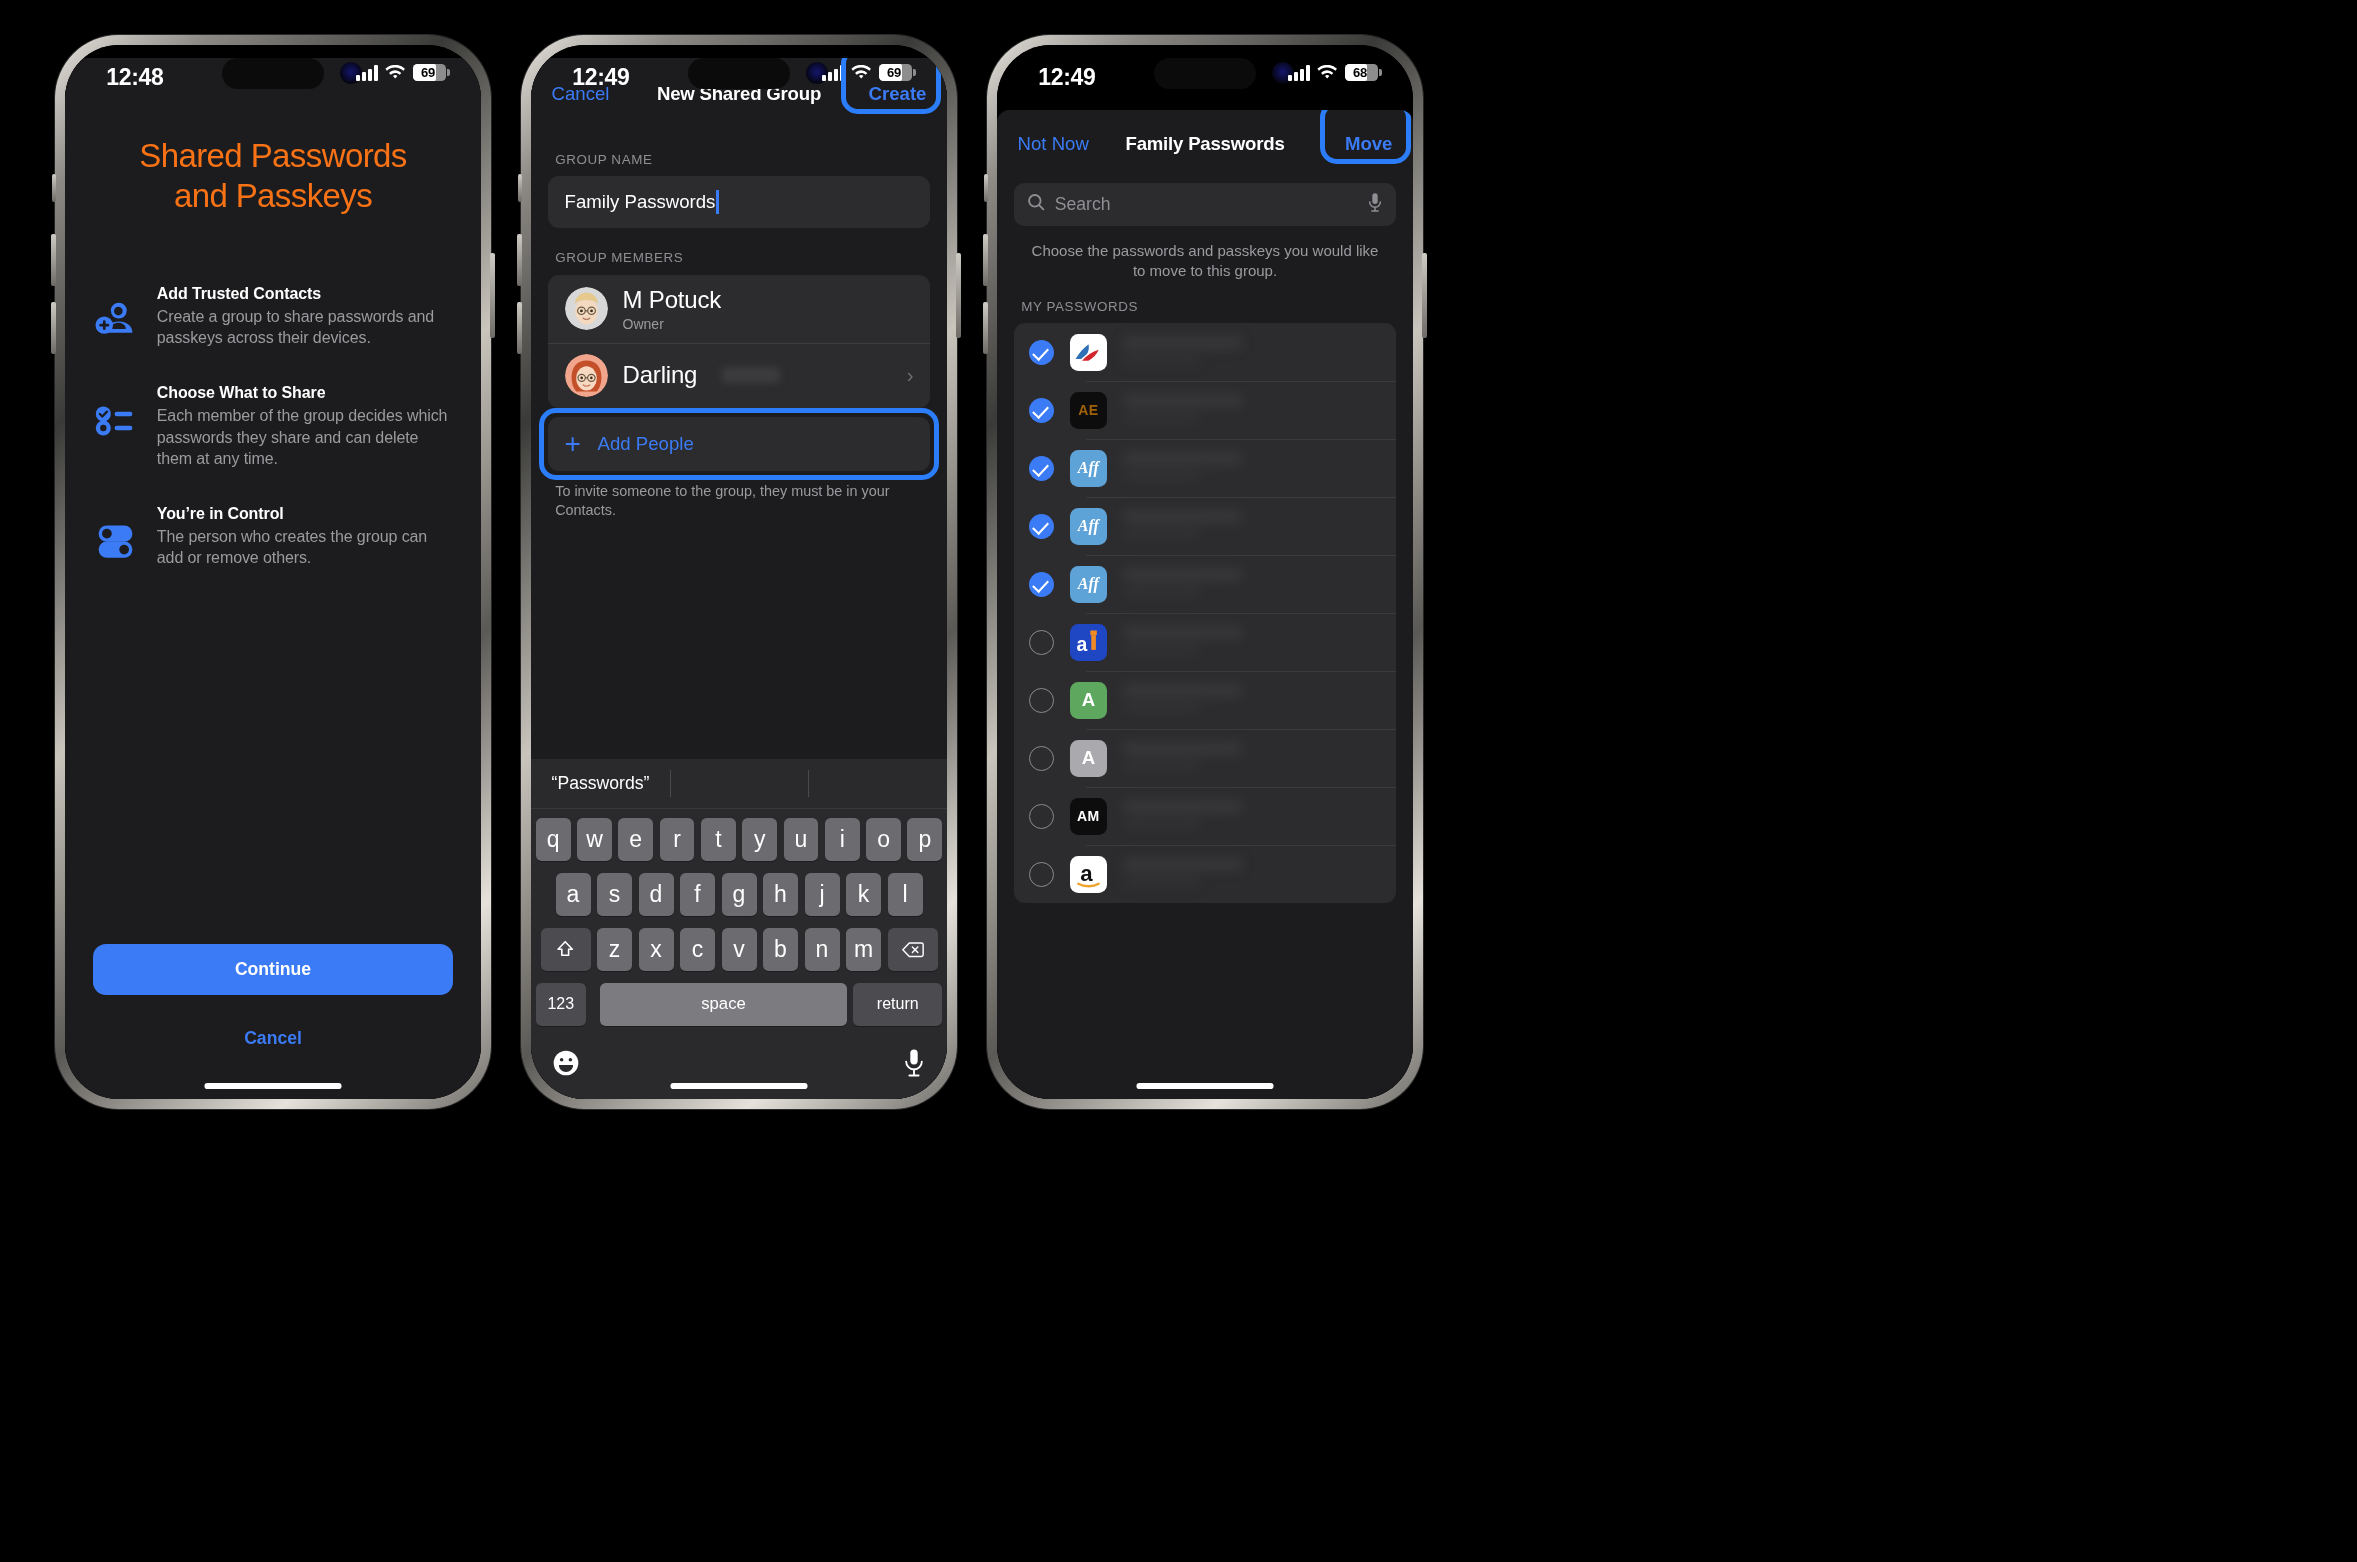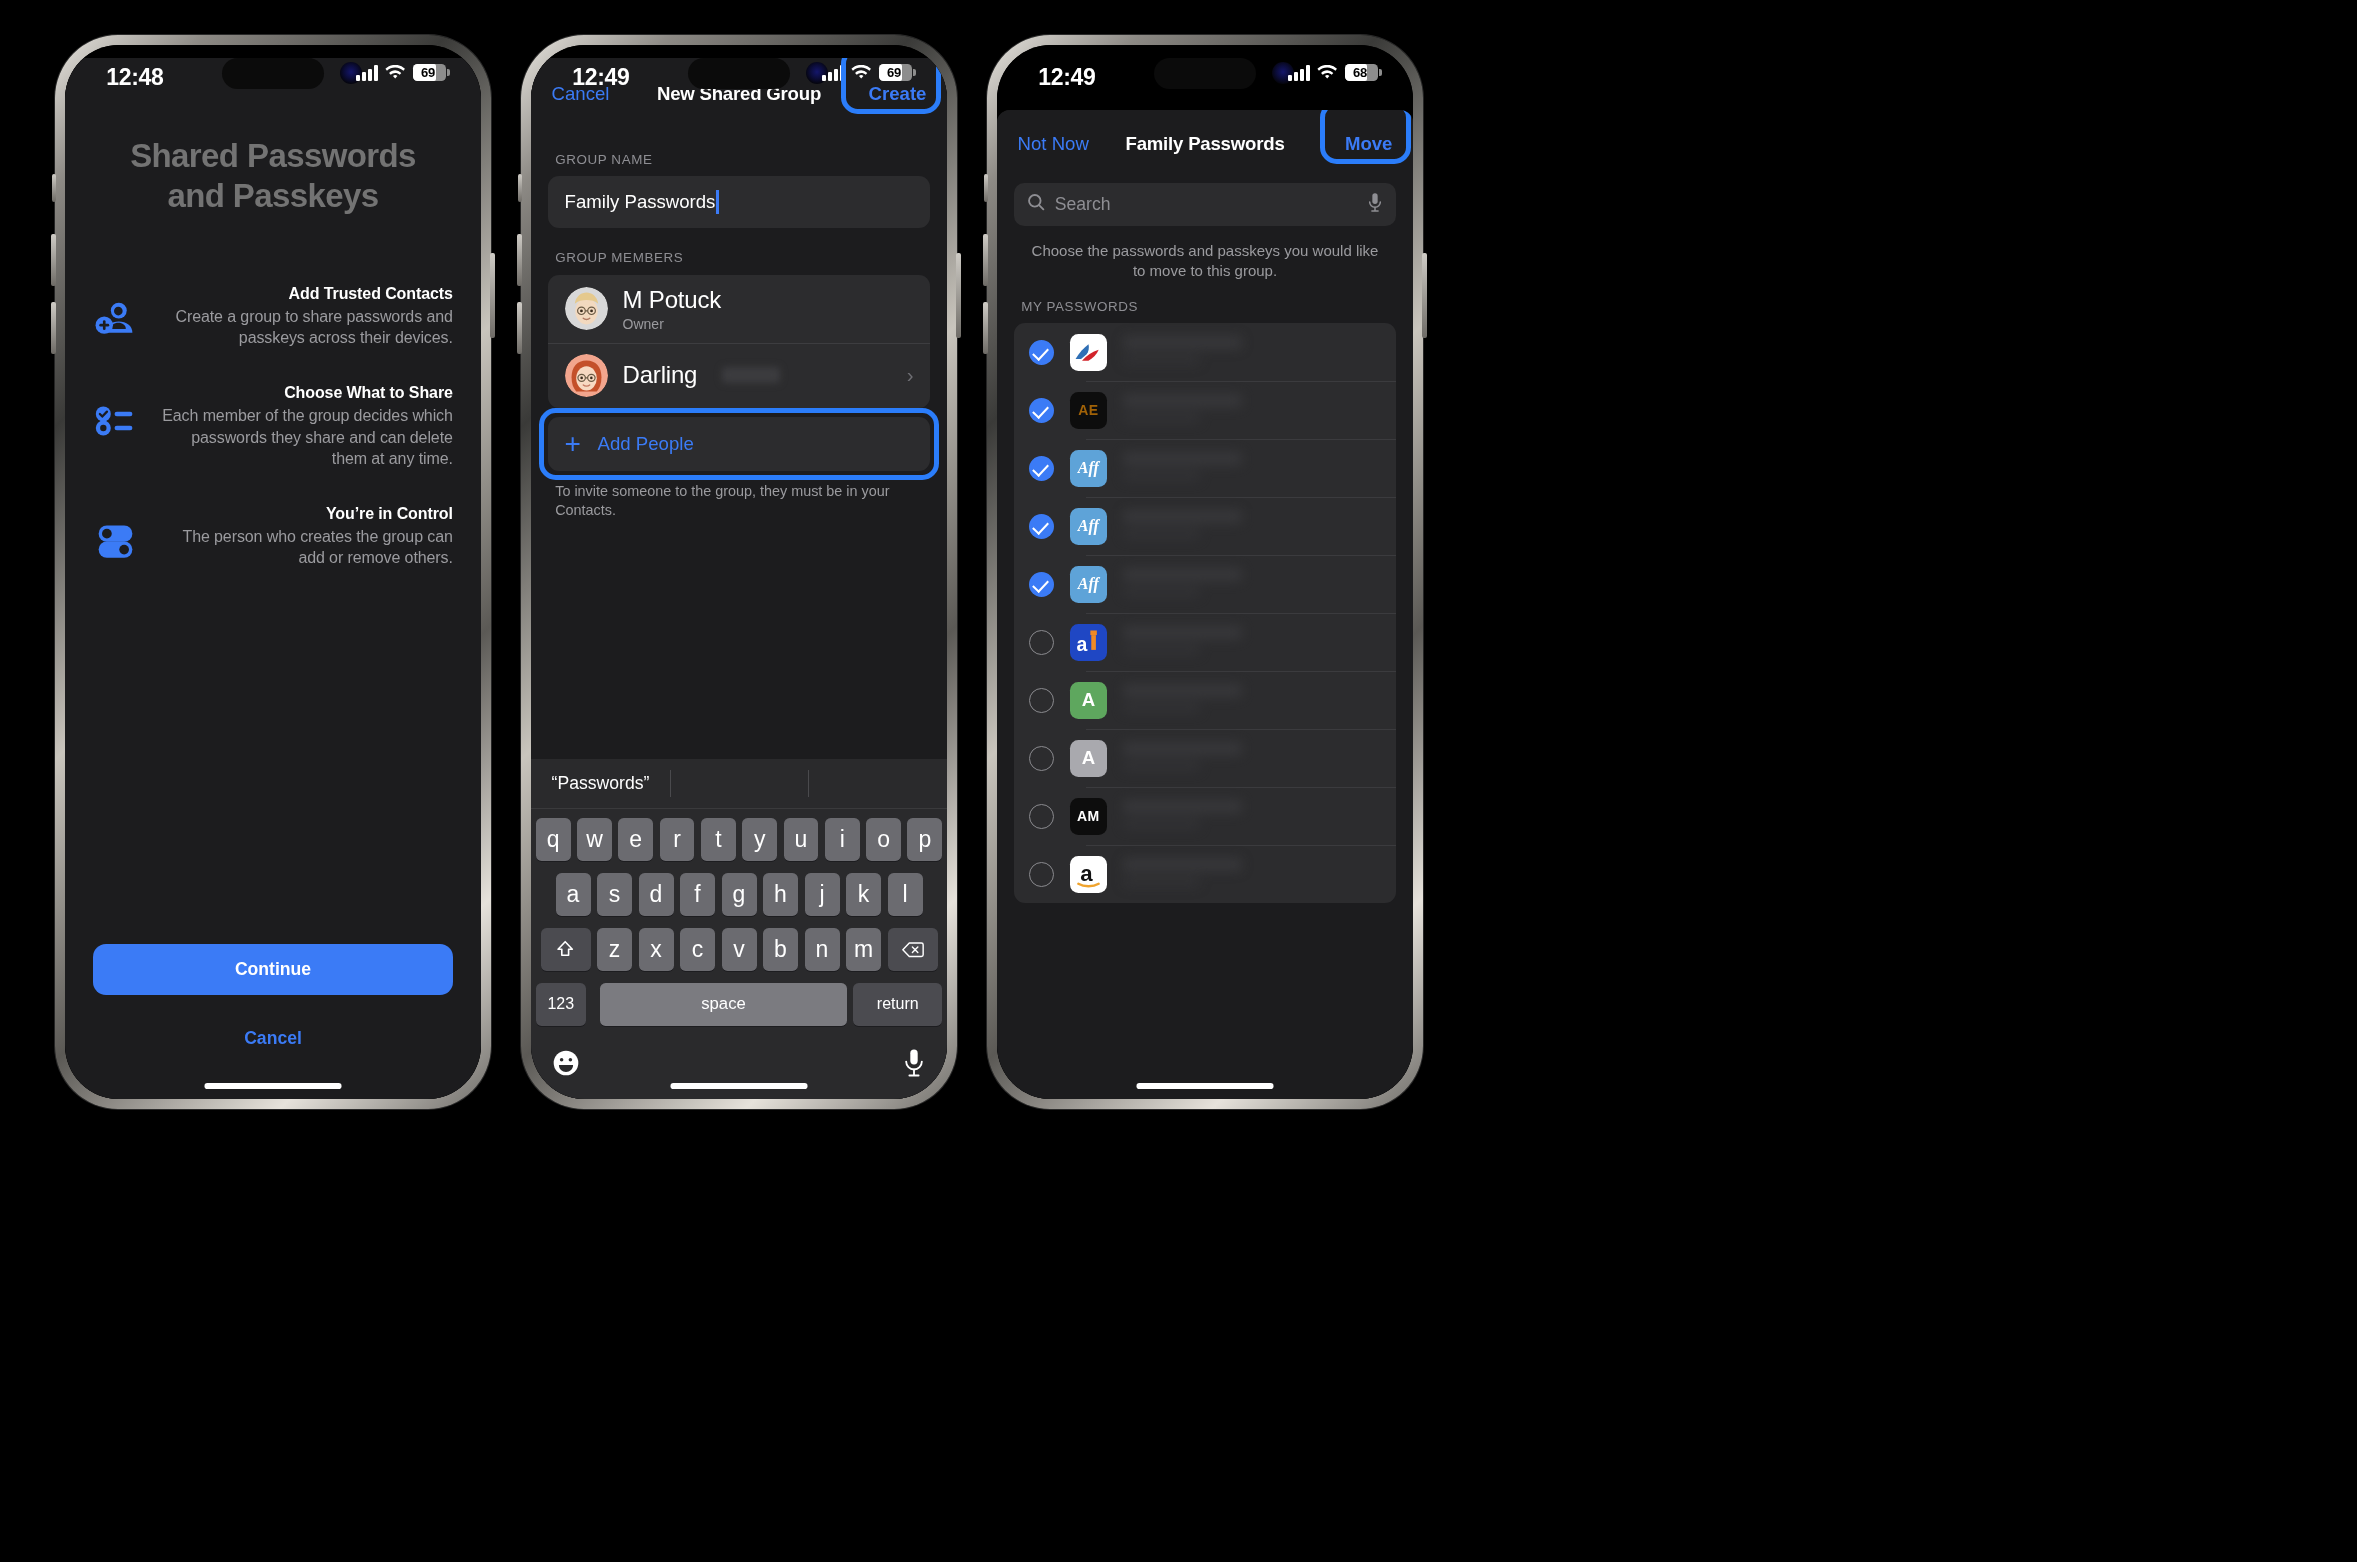--- a/index.html
+++ b/index.html
@@ -94,26 +94,26 @@
   }
   .sheet{
     position:absolute; left:0; right:0; top:13px; bottom:0;
     border-radius:13px 13px 0 0; background:#1c1c1e;
     overflow:hidden;
   }
 
   
   .ob-title{
     margin:78px 32px 0; text-align:center;
-    font-size:33px; line-height:1.2; font-weight:700; color:#737373; letter-spacing:-0.6px;
+    font-size:33px; line-height:1.2; font-weight:400; color:#f97316; letter-spacing:-0.6px;
   }
   .features{ margin:69px 28px 0; display:flex; flex-direction:column; gap:35px;}
   .feature{ display:flex; gap:18.6px; align-items:flex-start;}
   .feat-ico{ flex:0 0 45px; width:45px; height:45px; position:relative; margin-top:13px;}
-  .feat-body{ flex:1; padding-top:0.9px;text-align:right;}
+  .feat-body{ flex:1; padding-top:0.9px;}
   .feat-h{ font-size:16px; font-weight:700; color:#fff; letter-spacing:-0.1px; margin-bottom:2.8px;}
   .feat-p{ font-size:16px; line-height:1.33; color:#9b9b9f; letter-spacing:-0.1px;}
 
   .btn-primary{
     position:absolute; left:28px; right:28px; bottom:104px;
     height:51px; border-radius:13px; background:#3b7bf6;
     display:flex; align-items:center; justify-content:center;
     font-size:17.6px; font-weight:700; color:#fff; border:none; cursor:pointer;
   }
   .btn-text{

